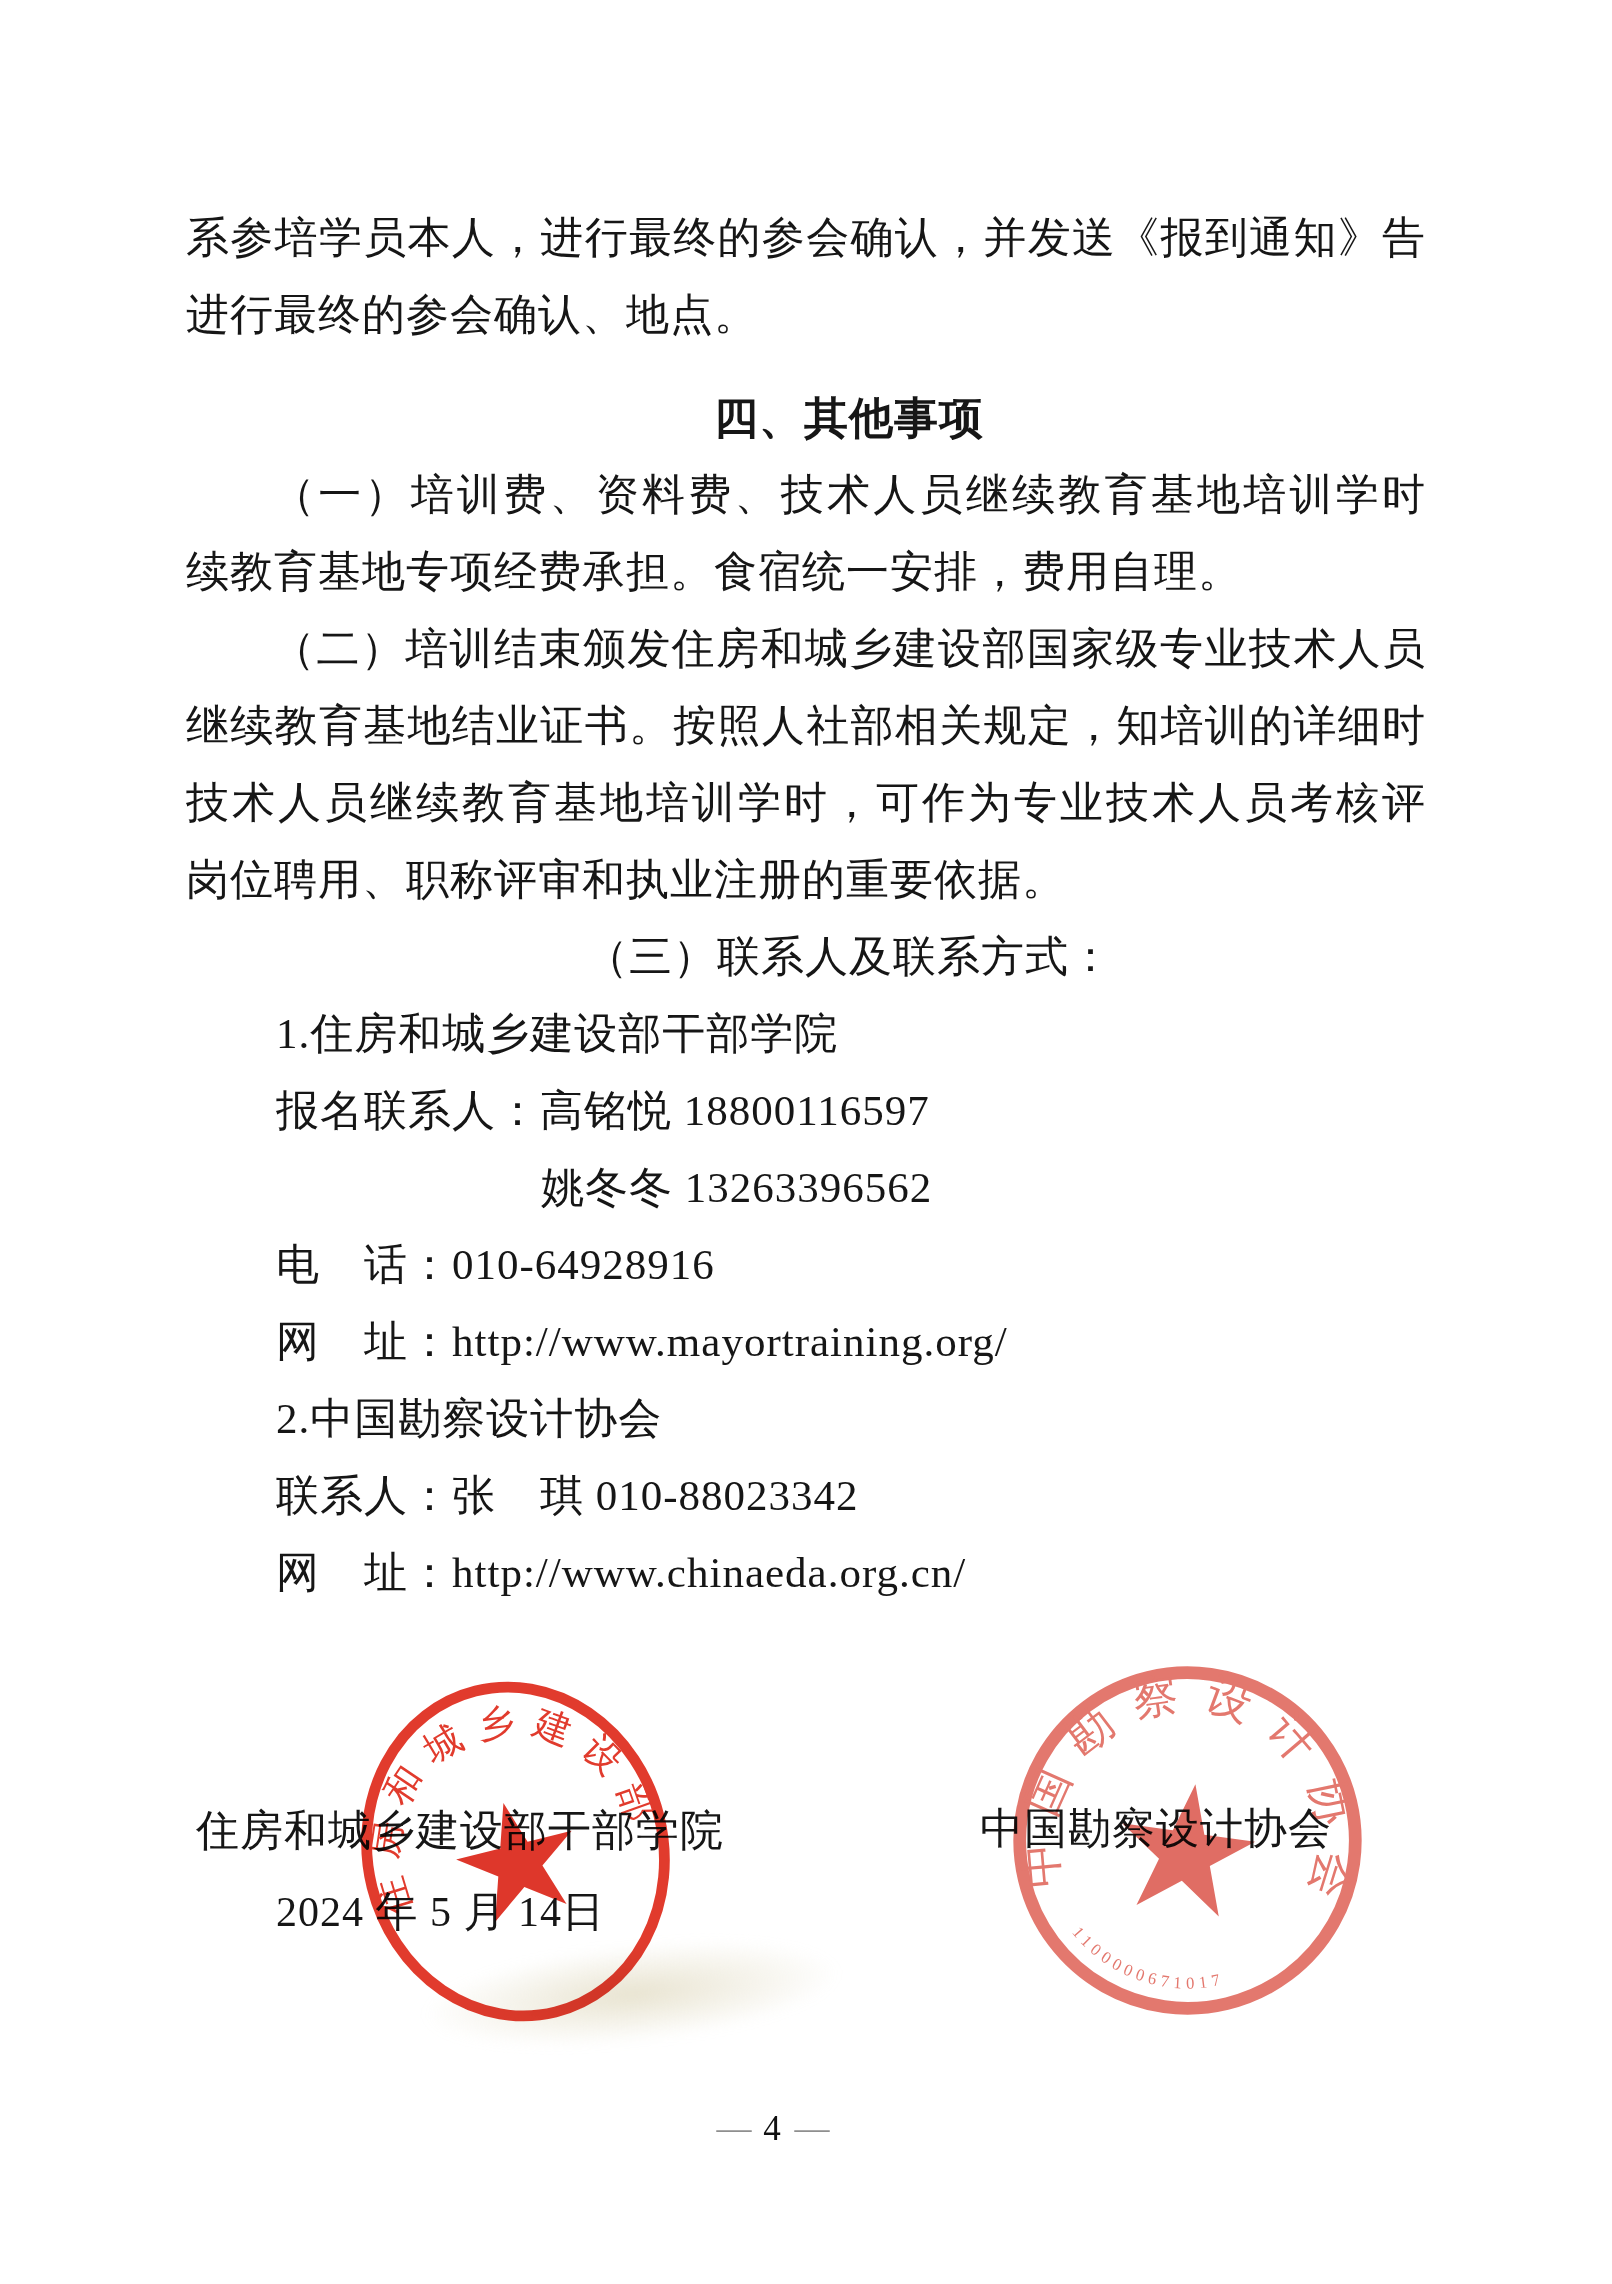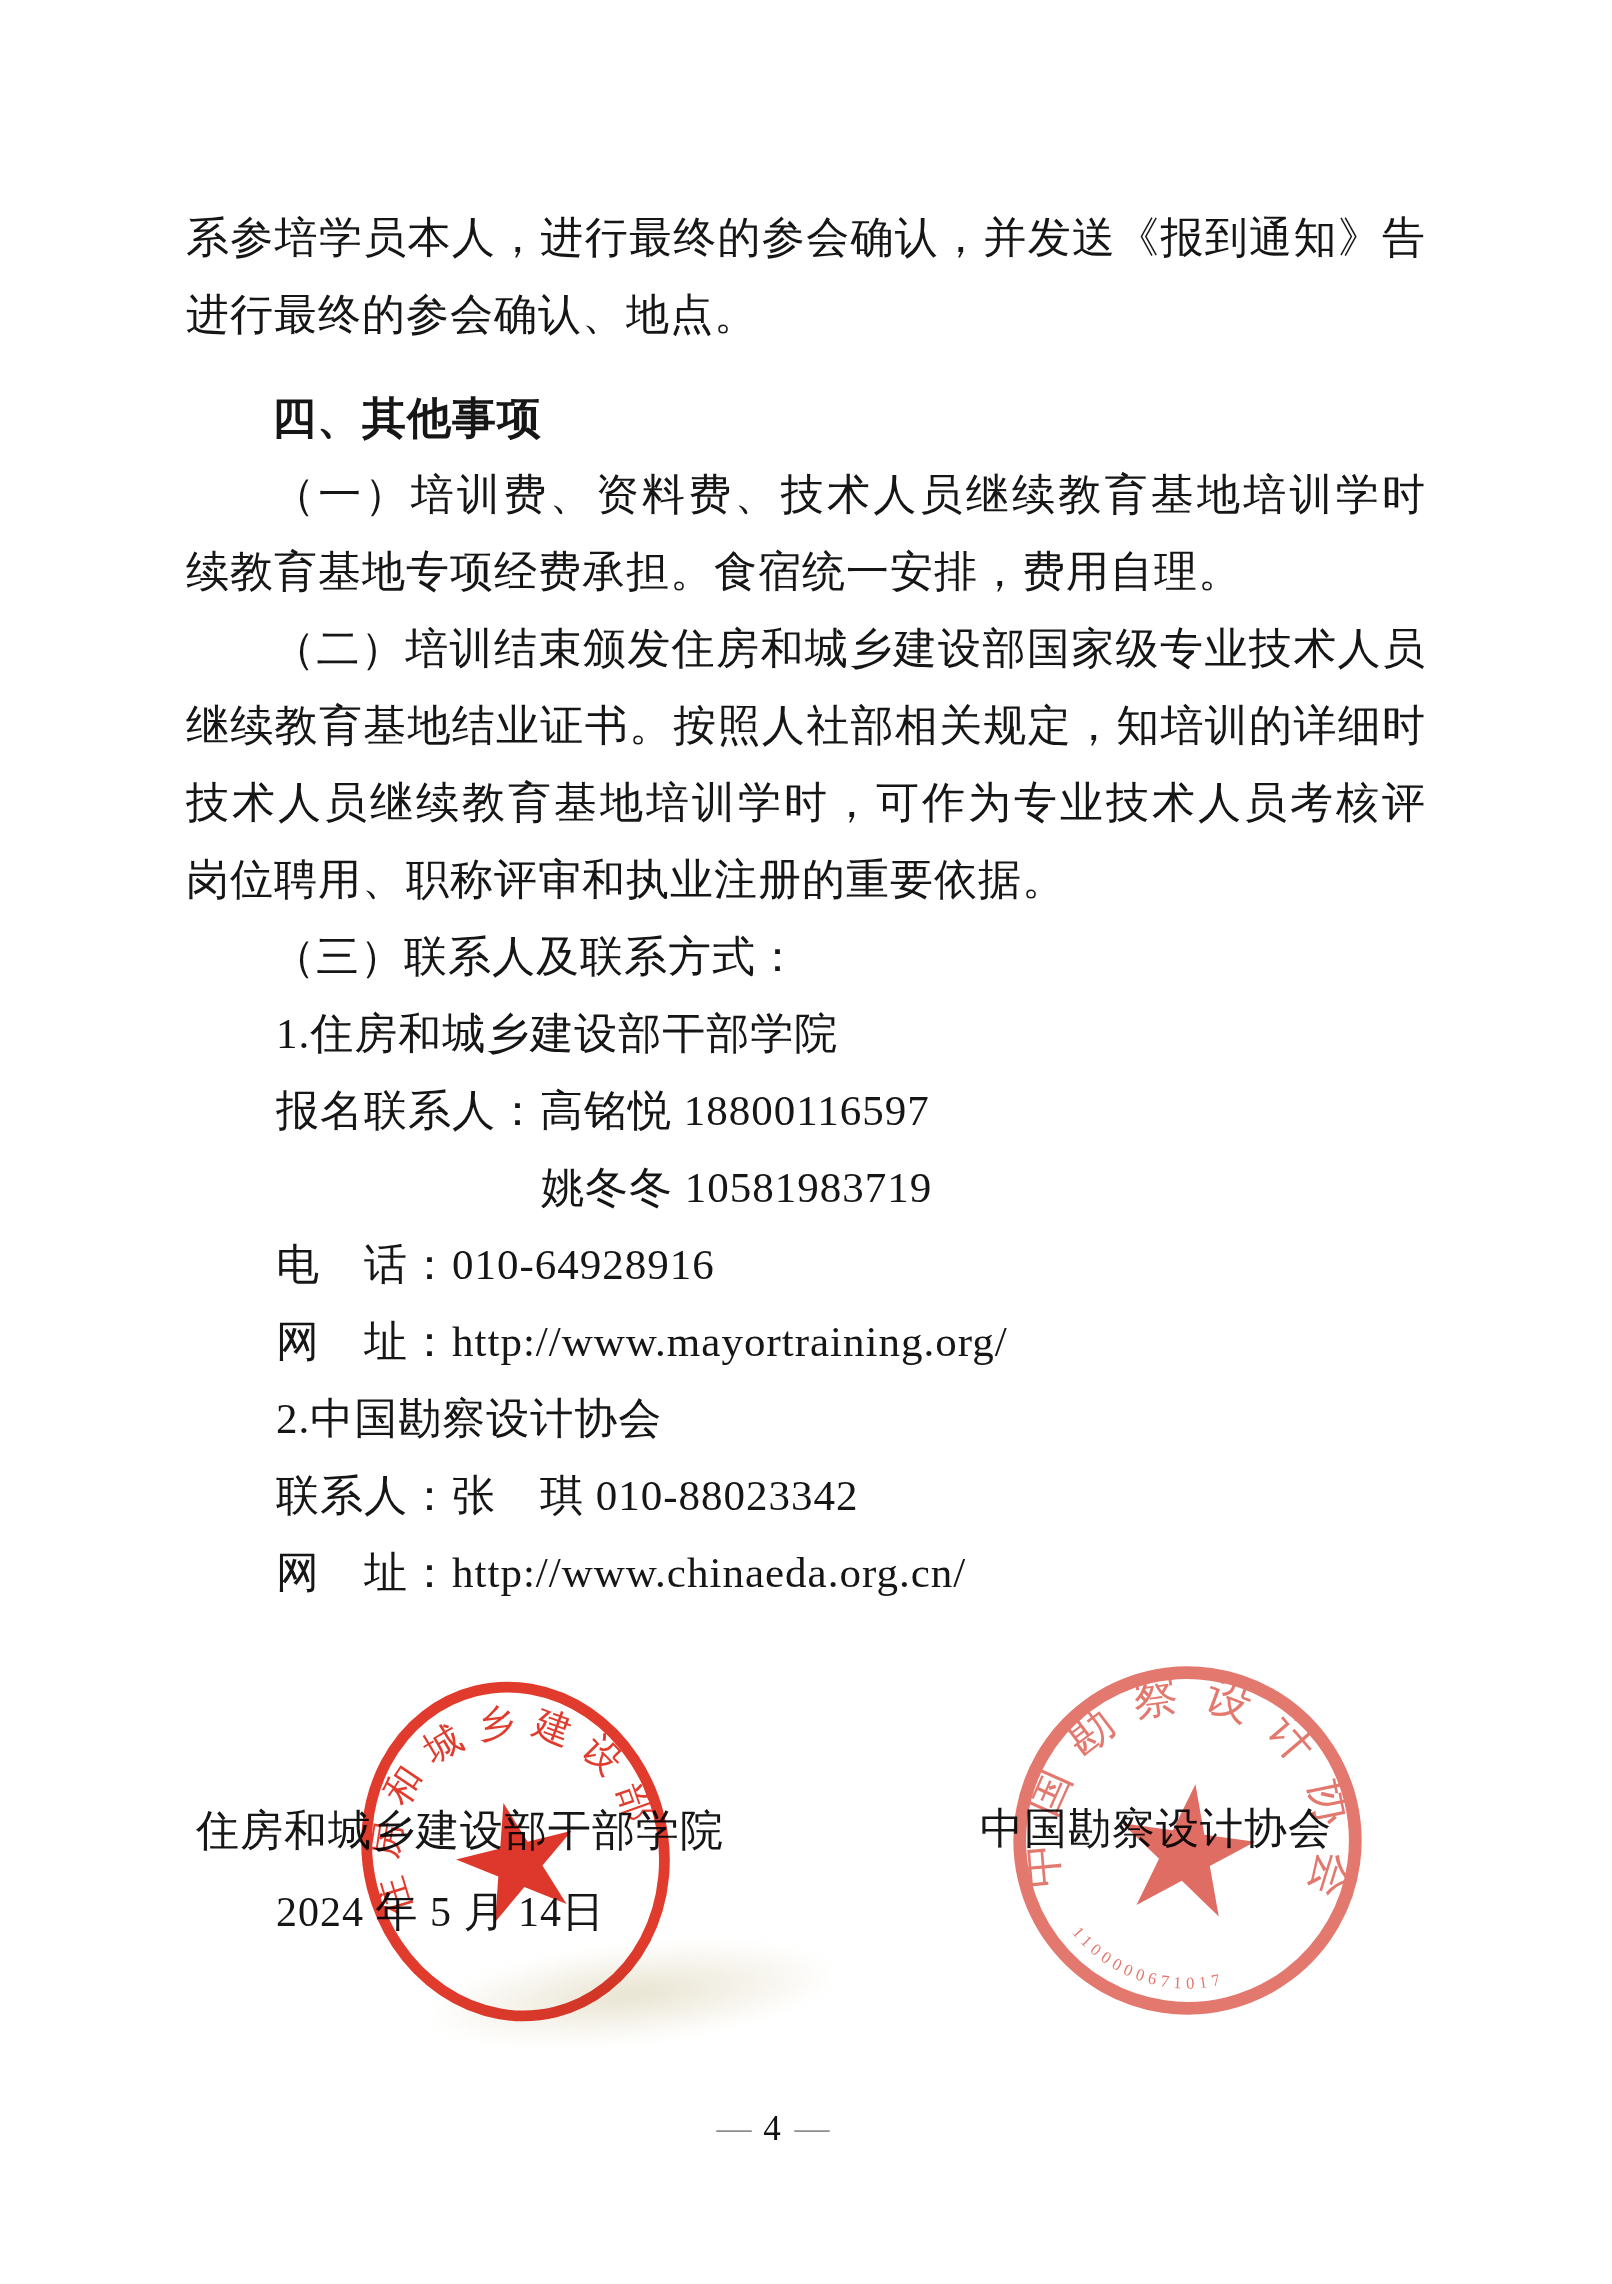--- a/index.html
+++ b/index.html
@@ -22,21 +22,21 @@
     line-height:77px;height:77px;
     white-space:nowrap;
     letter-spacing:1px;
   }
   .just{
     text-align:justify;
     text-align-last:justify;
     white-space:normal;
     overflow:hidden;
   }
-  .indent{ text-indent:86px; }
+  .indent{ text-indent:86px;text-align:center; }
   .cindent{ padding-left:90px; }
   .cindent2{ padding-left:355px; }
   .heading{
     margin-top:25.5px;
     font-family:"Liberation Sans","DejaVu Sans",sans-serif;
     font-weight:700;
     font-size:44px;
   }
   .sig{
     position:absolute;
@@ -80,21 +80,21 @@
     <div class="line heading indent">四、其他事项</div>
     <div class="line just indent">（一）培训费、资料费、技术人员继续教育基地培训学时</div>
     <div class="line">续教育基地专项经费承担。食宿统一安排，费用自理。</div>
     <div class="line just indent">（二）培训结束颁发住房和城乡建设部国家级专业技术人员</div>
     <div class="line just">继续教育基地结业证书。按照人社部相关规定，知培训的详细时间</div>
     <div class="line just">技术人员继续教育基地培训学时，可作为专业技术人员考核评价、</div>
     <div class="line">岗位聘用、职称评审和执业注册的重要依据。</div>
     <div class="line indent">（三）联系人及联系方式：</div>
     <div class="line cindent">1.住房和城乡建设部干部学院</div>
     <div class="line cindent">报名联系人：高铭悦 18800116597</div>
-    <div class="line cindent2">姚冬冬 10581983719</div>
+    <div class="line cindent2">姚冬冬 13263396562</div>
     <div class="line cindent">电　话：010-64928916</div>
     <div class="line cindent">网　址：http://www.mayortraining.org/</div>
     <div class="line cindent">2.中国勘察设计协会</div>
     <div class="line cindent">联系人：张　琪 010-88023342</div>
     <div class="line cindent">网　址：http://www.chinaeda.org.cn/</div>
   </div>
 
   <div class="sig sig-org-left">住房和城乡建设部干部学院</div>
   <div class="sig sig-org-right">中国勘察设计协会</div>
   <div class="sig sig-date-left">2024 年 5 月 14日</div>

